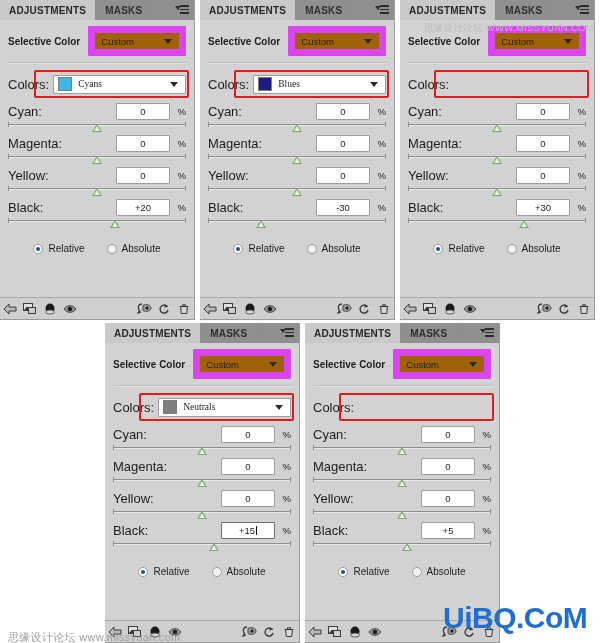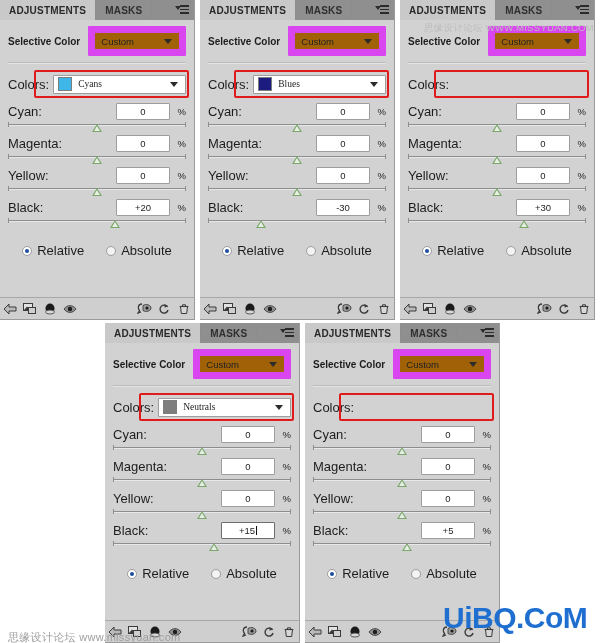--- a/index.html
+++ b/index.html
@@ -153,21 +153,21 @@
   .radio{display:flex;align-items:center;gap:5px;}
   .rdot{
     width:10px;height:10px;border-radius:50%;
     background:#f3f3f3;border:1px solid #9c9c9c;
     box-sizing:border-box;position:relative;
   }
   .rdot.on{background:#ffffff;}
   .rdot.on:after{
     content:"";position:absolute;left:2px;top:2px;width:4px;height:4px;border-radius:50%;background:#1b4f9c;
   }
-  .rlabel{font-size:13px;color:#1d1d1d;}
+  .rlabel{font-size:10px;color:#1d1d1d;}
 
   
   .ptoolbar{
     position:absolute;left:0;right:0;bottom:0;height:21px;
     background:#cfcfcf;
     border-top:1px solid #a8a8a8;
     display:flex;align-items:center;
   }
   .ticon{
     width:20px;height:17px;display:flex;align-items:center;justify-content:center;

